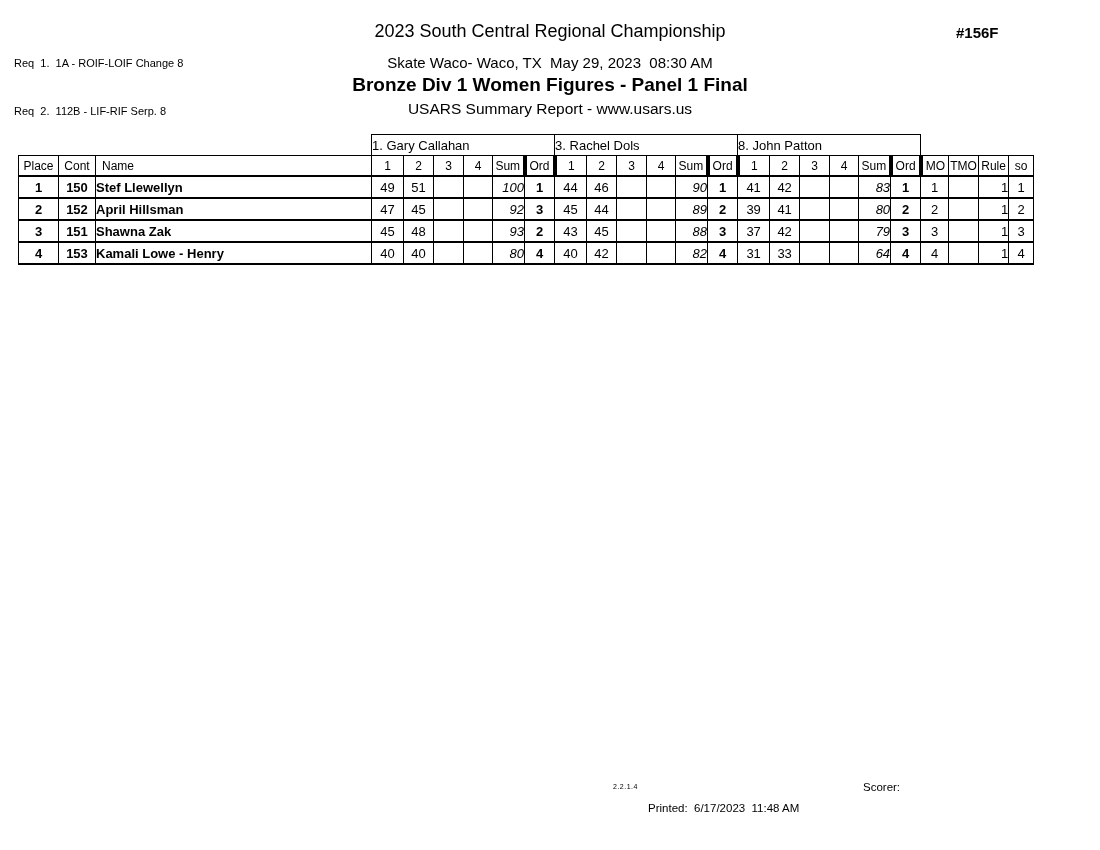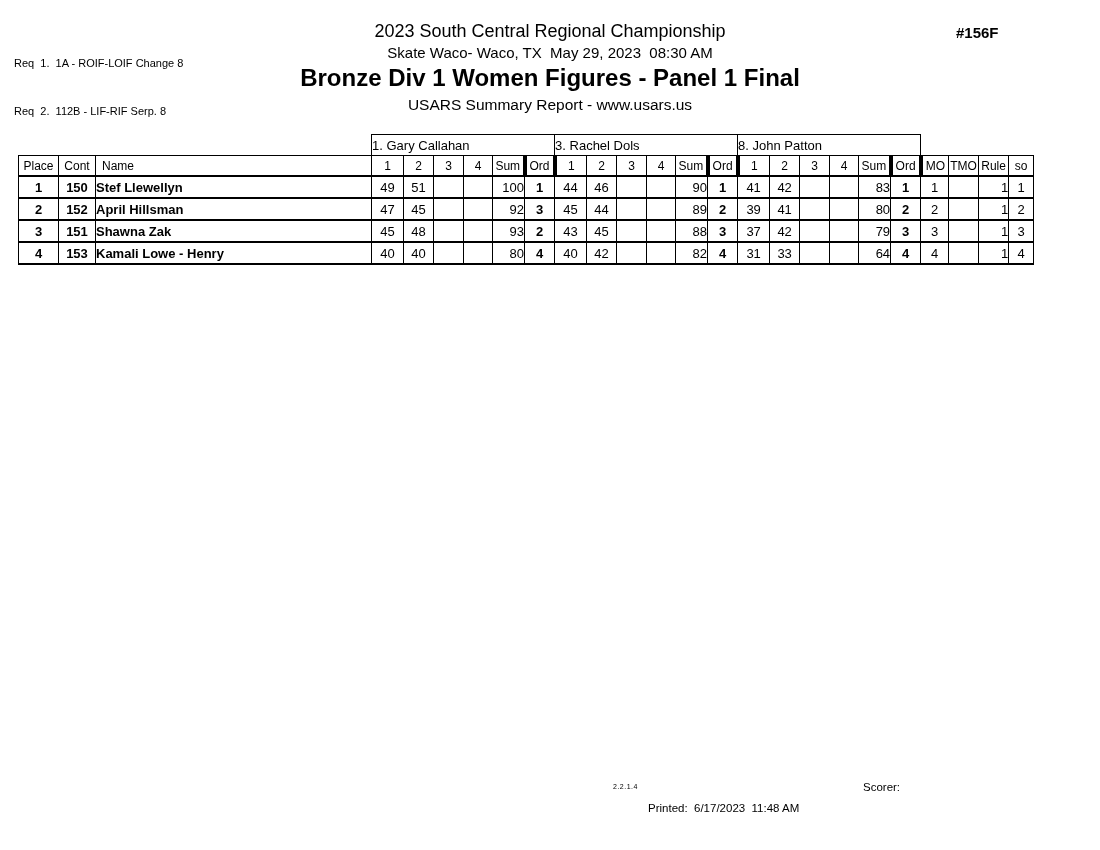--- a/index.html
+++ b/index.html
@@ -10,22 +10,22 @@
   .req {
     position:absolute; left:14px; top:23px;
     font-size:11px; line-height:16px; white-space:pre;
   }
   .evtnum {
     position:absolute; left:956px; top:24px;
     font-size:15px; font-weight:bold;
   }
   .titles { position:absolute; left:0; top:21px; width:1100px; text-align:center; }
   .t1 { font-size:18px; font-weight:normal; white-space:pre; }
-  .t2 { font-size:15px; margin-top:2px; white-space:pre; }
-  .t3 { font-size:24px; font-weight:bold; margin-top:3px; white-space:pre; }
+  .t2 { font-size:15px; margin-top:12px; white-space:pre; }
+  .t3 { font-size:19px; font-weight:bold; margin-top:3px; white-space:pre; }
   .t4 { font-size:15.5px; margin-top:4px; white-space:pre; }
 
   table.results {
     position:absolute; left:18px; top:134px;
     border-collapse:collapse; table-layout:fixed; width:1015px;
   }
   table.results td {
     padding:0; height:20px; font-size:13px;
     white-space:nowrap; overflow:hidden; vertical-align:middle;
   }
@@ -37,21 +37,21 @@
   tr.hrow td {
     border:1px solid #000; border-bottom:2px solid #000;
     height:19px; font-size:12px; text-align:center;
   }
   tr.hrow td.name-h { text-align:left; padding-left:6px; }
   tr.hrow td.ord-h { border-left:4px solid #000; border-right:4px solid #000; }
   tr.drow td { border:1px solid #000; border-bottom:2px solid #000; }
   td.place, td.cont { text-align:center; font-weight:bold; }
   td.name { text-align:left; padding-left:6px; font-weight:bold; }
   td.score { text-align:center; padding-left:4px; }
-  td.sum { text-align:right; padding-right:3px; }
+  td.sum { text-align:right; padding-right:3px;font-style:italic; }
   td.ord {
     border-left:4px solid #000; border-right:4px solid #000;
     text-align:center; font-weight:bold;
   }
   td.mo, td.so { text-align:center; }
   td.rule { text-align:right; padding-right:6px; }
 
   .footer-ver   { position:absolute; left:613px; top:783px; font-size:7px; letter-spacing:0.5px; }
   .footer-print { position:absolute; left:648px; top:802px; font-size:11.5px; white-space:pre; }
   .footer-scorer{ position:absolute; left:863px; top:781px; font-size:11.5px; }

